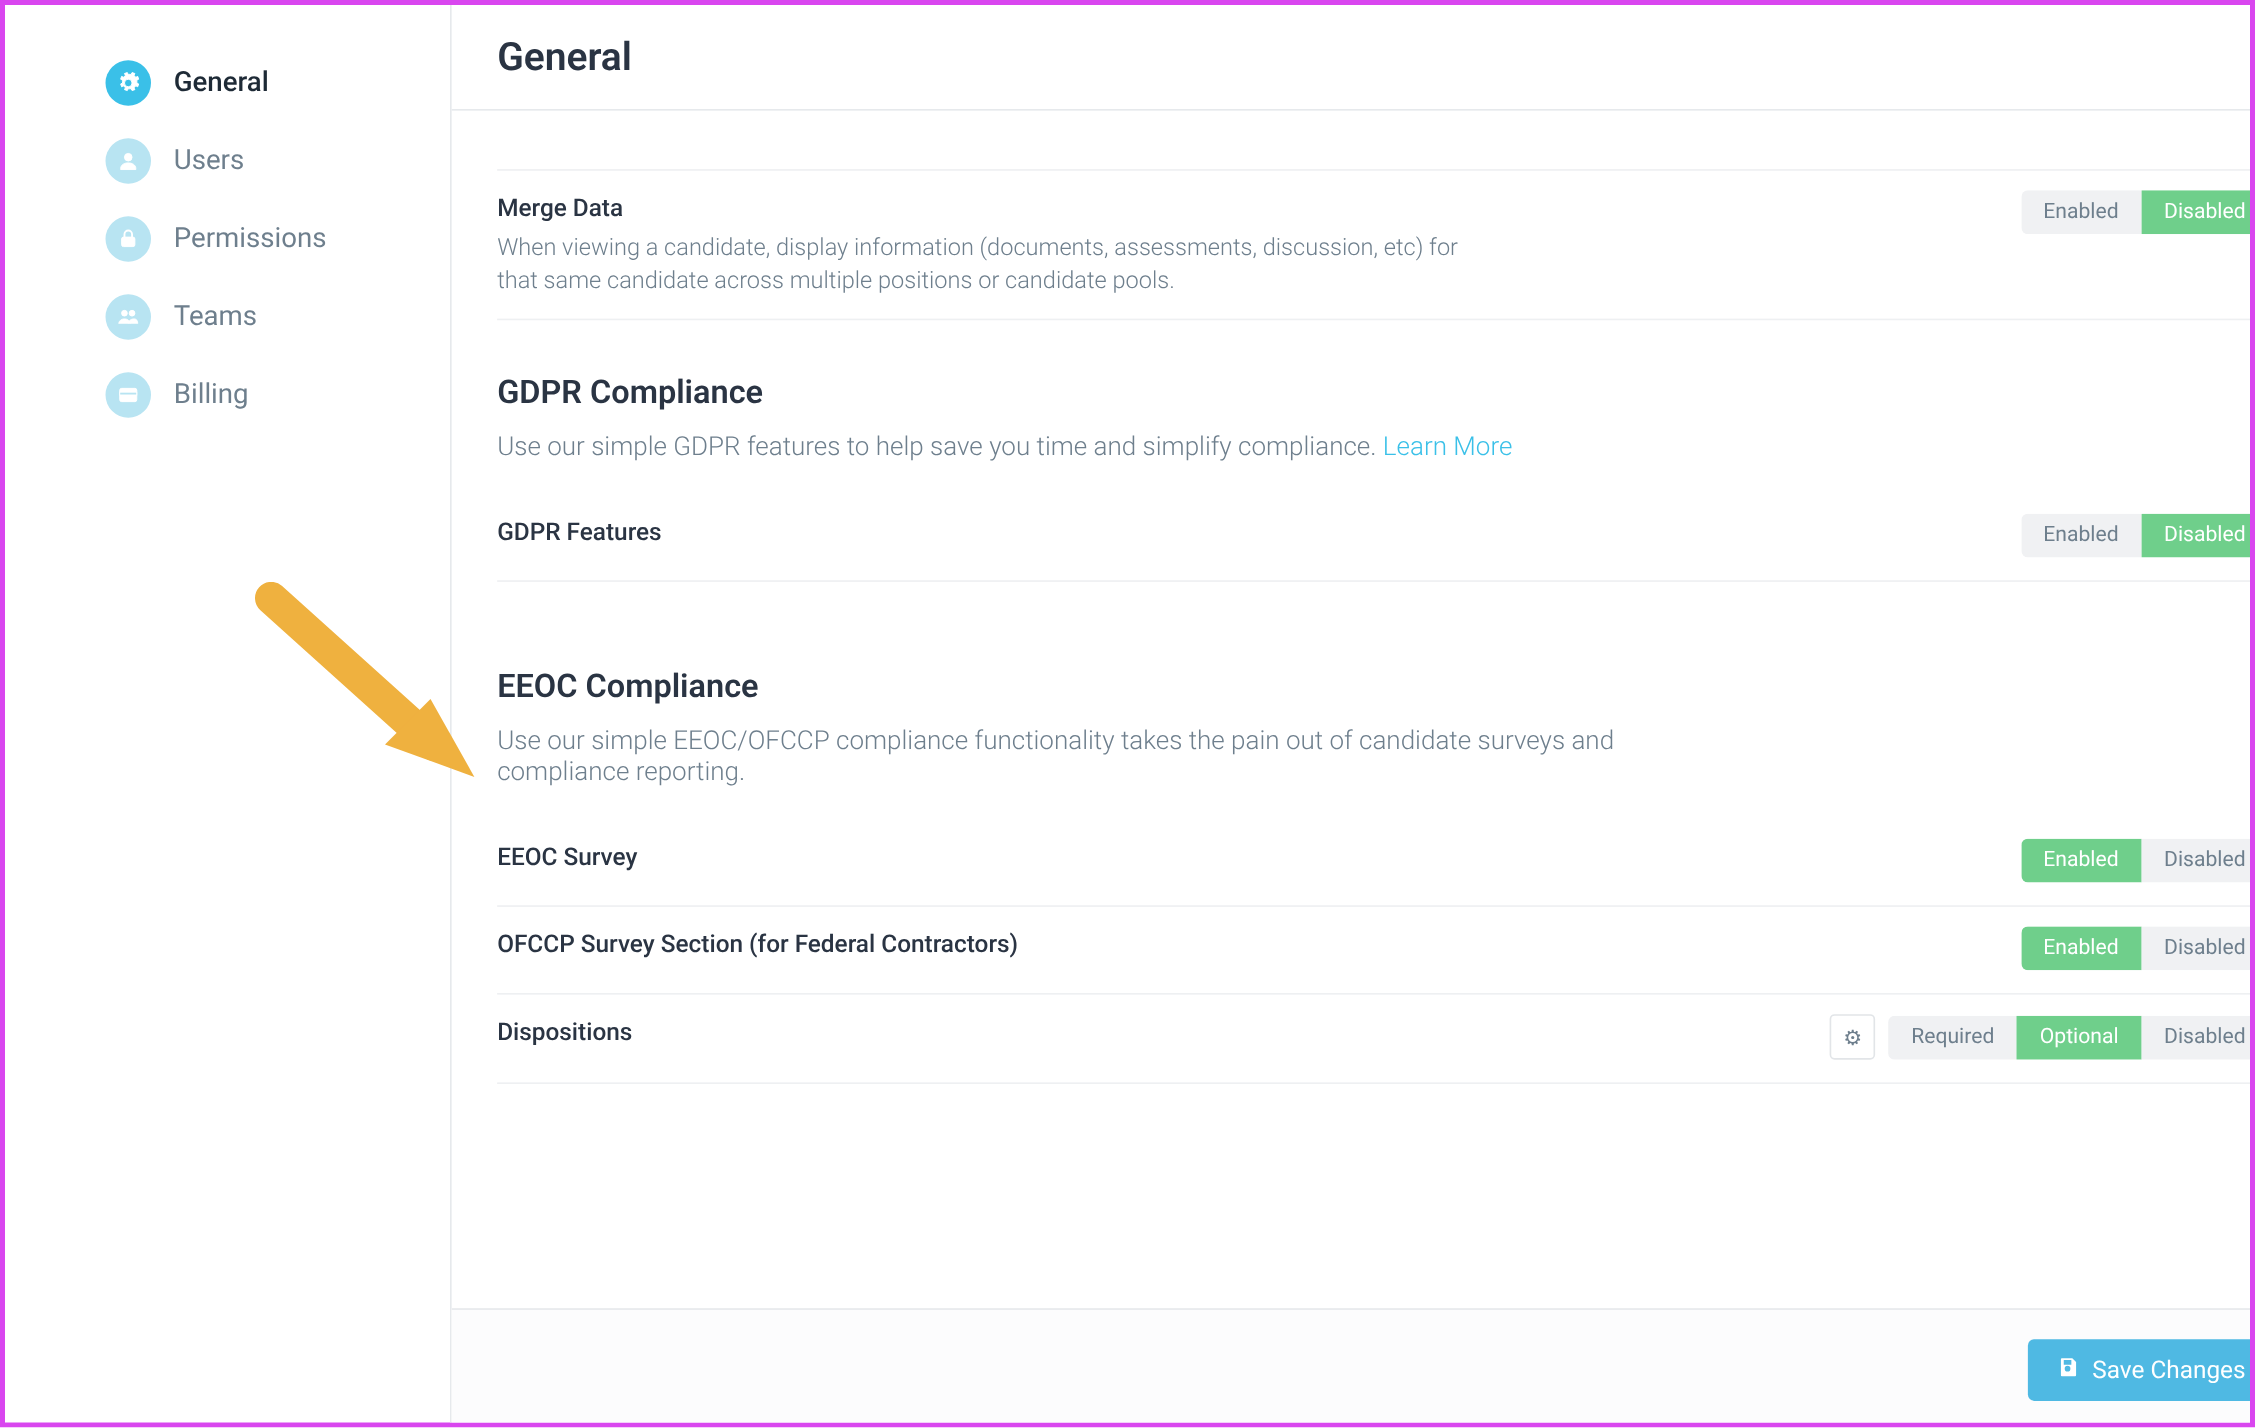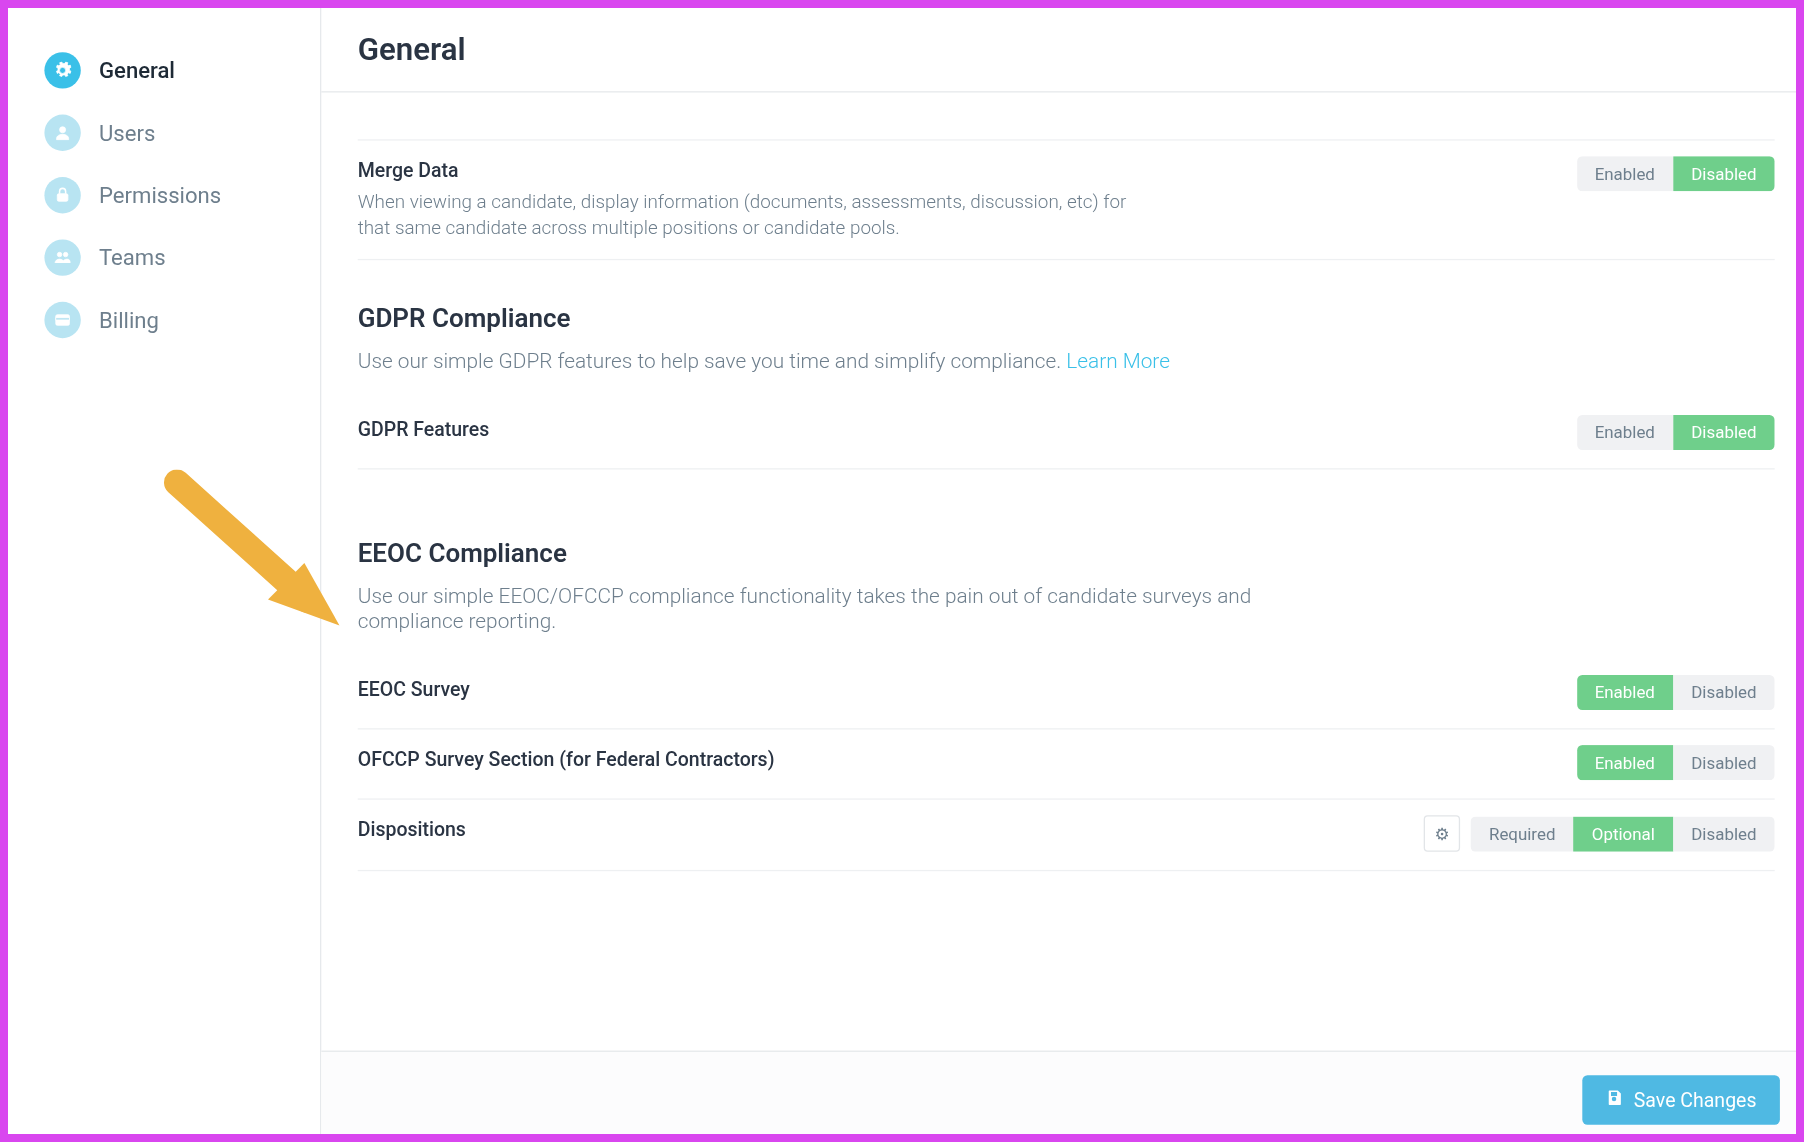--- a/index.html
+++ b/index.html
@@ -5,24 +5,25 @@
   * { box-sizing: border-box; margin: 0; padding: 0; }
   html, body { width: 100%; height: 100%; }
   body {
     font-family: -apple-system, BlinkMacSystemFont, "Segoe UI", Roboto, "Helvetica Neue", Arial, sans-serif;
     background: #fff;
     color: #2a3b4d;
   }
   .frame {
     width: 1804px;
     height: 1142px;
-    border: 8px solid #d946ef;
+    border: 4px solid #d946ef;
     position: relative;
     overflow: hidden;
     background: #fff;
+    padding-left: 44px;
   }
   .scale-wrap {
     transform: scale(1.3);
     transform-origin: top left;
     width: 1388px;
     height: 878px;
     position: relative;
   }
   .app {
     display: flex;

